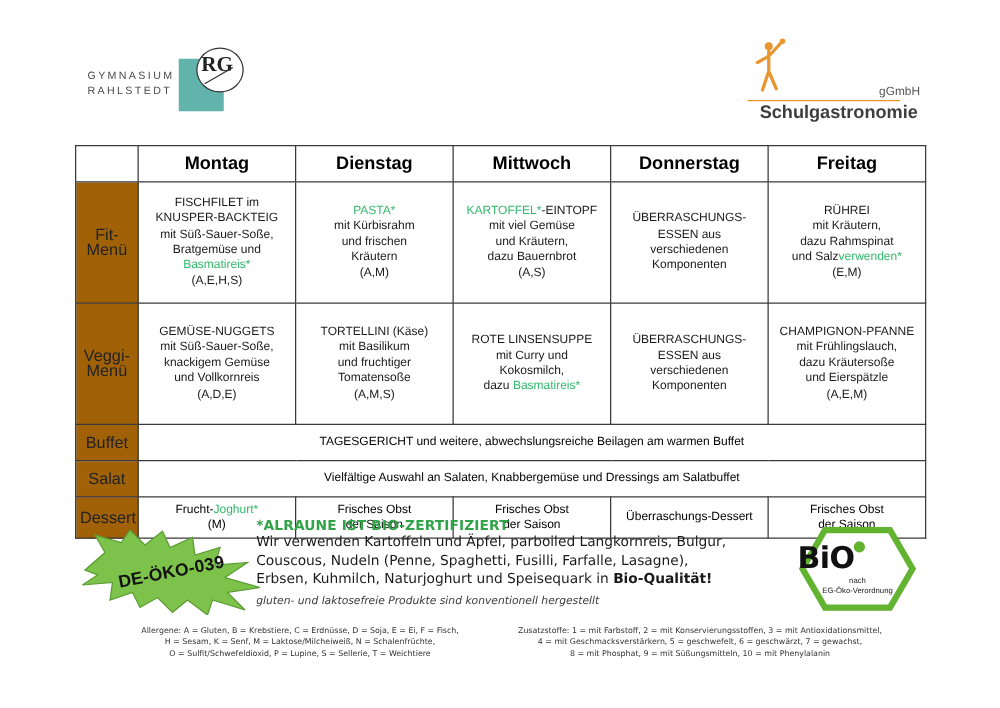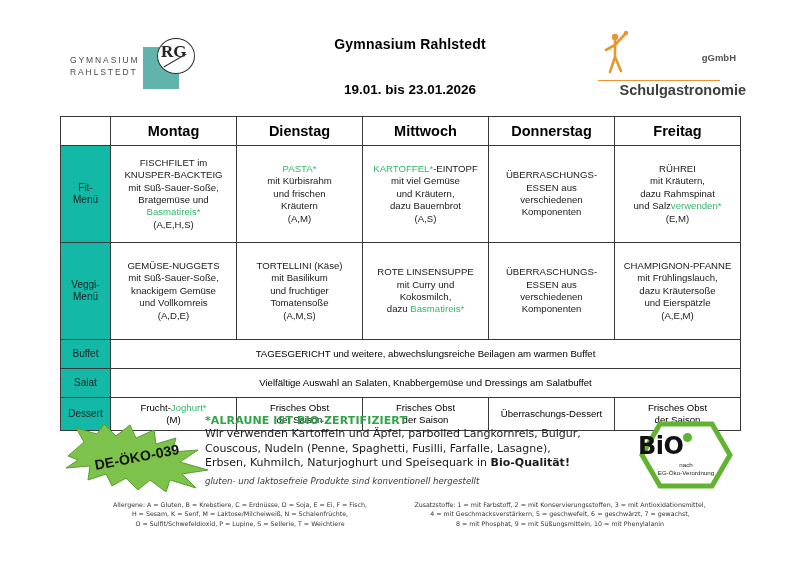--- a/index.html
+++ b/index.html
@@ -54,50 +54,50 @@
   }
   .logo-alraune .script{
     position:absolute;left:18px;top:6px;
     font-family:"DejaVu Serif",serif;font-style:italic;
     font-size:34px;color:#e8962f;letter-spacing:-1px;
   }
   .logo-alraune .fig{
     position:absolute;left:6px;top:2px;width:28px;height:44px;
   }
   .logo-alraune .ggmbh{
-    position:absolute;right:10px;top:24px;
-    font-size:9.5px;font-weight:bold;color:#555;
+    position:absolute;right:10px;top:40px;
+    font-size:9.5px;font-weight:normal;color:#555;
   }
   .logo-alraune .rule{
     position:absolute;left:2px;top:52px;width:122px;height:0;
     border-top:1px solid #e8962f;
   }
   .logo-alraune .sg{
-    position:absolute;left:0px;top:54px;width:150px;text-align:right;
+    position:absolute;left:0px;top:54px;width:150px;text-align:center;
     font-size:14.5px;font-weight:bold;color:#3d3d3d;
   }
 
   
   table.menu{
     position:absolute;left:60px;top:116px;
     width:680px;border-collapse:collapse;
     table-layout:fixed;
   }
   table.menu td,table.menu th{
     border:1.2px solid #3a3a3a;
     text-align:center;vertical-align:middle;
     padding:2px 3px;
   }
   .col-label{width:50px;}
   .col-day{width:126px;}
   th.dayhead{
     font-size:14.5px;font-weight:bold;height:24px;padding:2px 0;
   }
   td.rowlabel{
-    background:#14b8a6;font-size:10px;line-height:12px;color:#222;
+    background:#a16207;font-size:13px;line-height:12px;color:#222;
   }
   td.meal{
     font-size:9.6px;line-height:12.4px;height:92px;color:#1a1a1a;
   }
   td.wide{
     font-size:9.6px;line-height:12px;height:24px;
   }
   td.dessert{
     font-size:9.6px;line-height:12px;height:28px;
   }
@@ -172,24 +172,20 @@
       <div class="words">
         <div>GYMNASIUM</div>
         <div>RAHLSTEDT</div>
       </div>
       <div class="teal"></div>
       <div class="ellipse"></div>
       <div class="rg">RG</div>
       <div class="slash"></div>
     </div>
 
-    <div class="title-block">
-      <div class="t1">Gymnasium Rahlstedt</div>
-      <div class="t2">19.01. bis 23.01.2026</div>
-    </div>
 
     <div class="logo-alraune">
       <svg class="fig" viewBox="0 0 28 44">
         <circle cx="13" cy="7" r="3.2" fill="#e8962f"></circle>
         <path d="M13 11 L13 27 M13 27 L8 42 M13 27 L19 41 M4 20 L13 15 L24 3" stroke="#e8962f" stroke-width="2.6" fill="none" stroke-linecap="round"></path>
         <circle cx="24" cy="3" r="2.2" fill="#e8962f"></circle>
       </svg>
       <div class="ggmbh">gGmbH</div>
       <div class="rule"></div>
       <div class="sg">Schulgastronomie</div>

